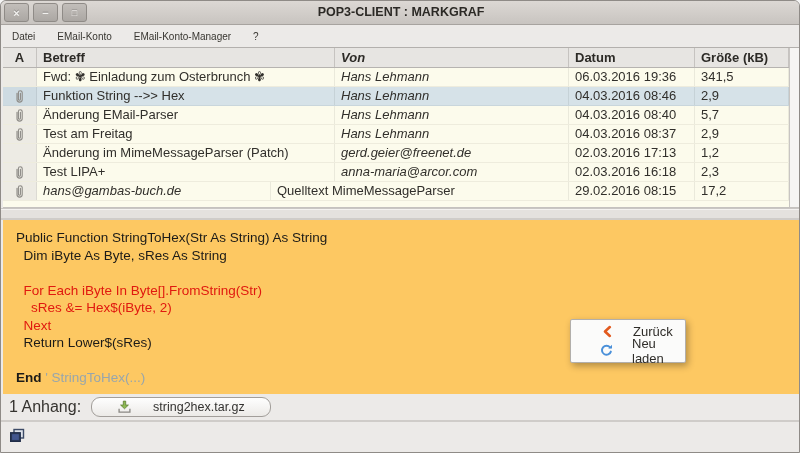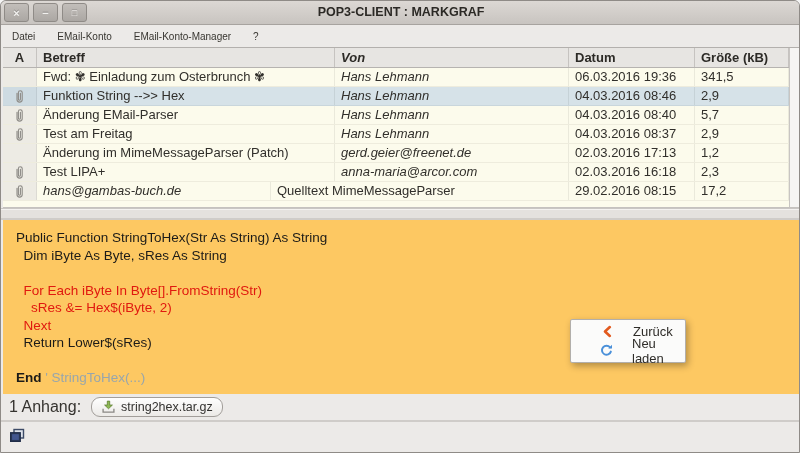--- a/index.html
+++ b/index.html
@@ -69,22 +69,22 @@
     background:#fbfbfa; border:1px solid #b2afab; border-radius:2px;
     box-shadow:2px 3px 7px rgba(0,0,0,.3); padding:2px 0; z-index:20; }
   .cm-item { display:flex; align-items:center; gap:19px; height:19px; padding:0 8px;
     font-size:13px; color:#2f2d29;margin-left:21px; }
   .cm-icon { width:14px; display:flex; align-items:center; justify-content:center; }
 
   
   .attach-bar { position:absolute; left:0; top:393px; width:800px; height:26px;
     display:flex; align-items:center; gap:10px; padding-left:8px; background:#eceae8; }
   .attach-label { font-size:16px; color:#35332f; }
-  .attach-btn { display:inline-flex; align-items:center; gap:5px; height:20px;
-    padding:1px 9px; border:1px solid #a29e9a; border-radius:9px;
+  .attach-btn { display:inline-flex; align-items:center; gap:21px; height:20px;
+    padding:1px 25px; border:1px solid #a29e9a; border-radius:9px;
     background:linear-gradient(#fefefe,#eceae7); font-family:inherit;
     font-size:12.5px; color:#333230; cursor:default; }
   .attach-ic { display:flex; }
 
   .divider { position:absolute; left:0; top:419px; width:800px; height:2px; background:#cfccc9; }
 
   
   .statusbar { position:absolute; left:0; top:421px; width:800px; height:32px; background:#eceae8; }
   .status-icon { position:absolute; left:8px; top:6px; width:17px; height:16px; }
 </style>

